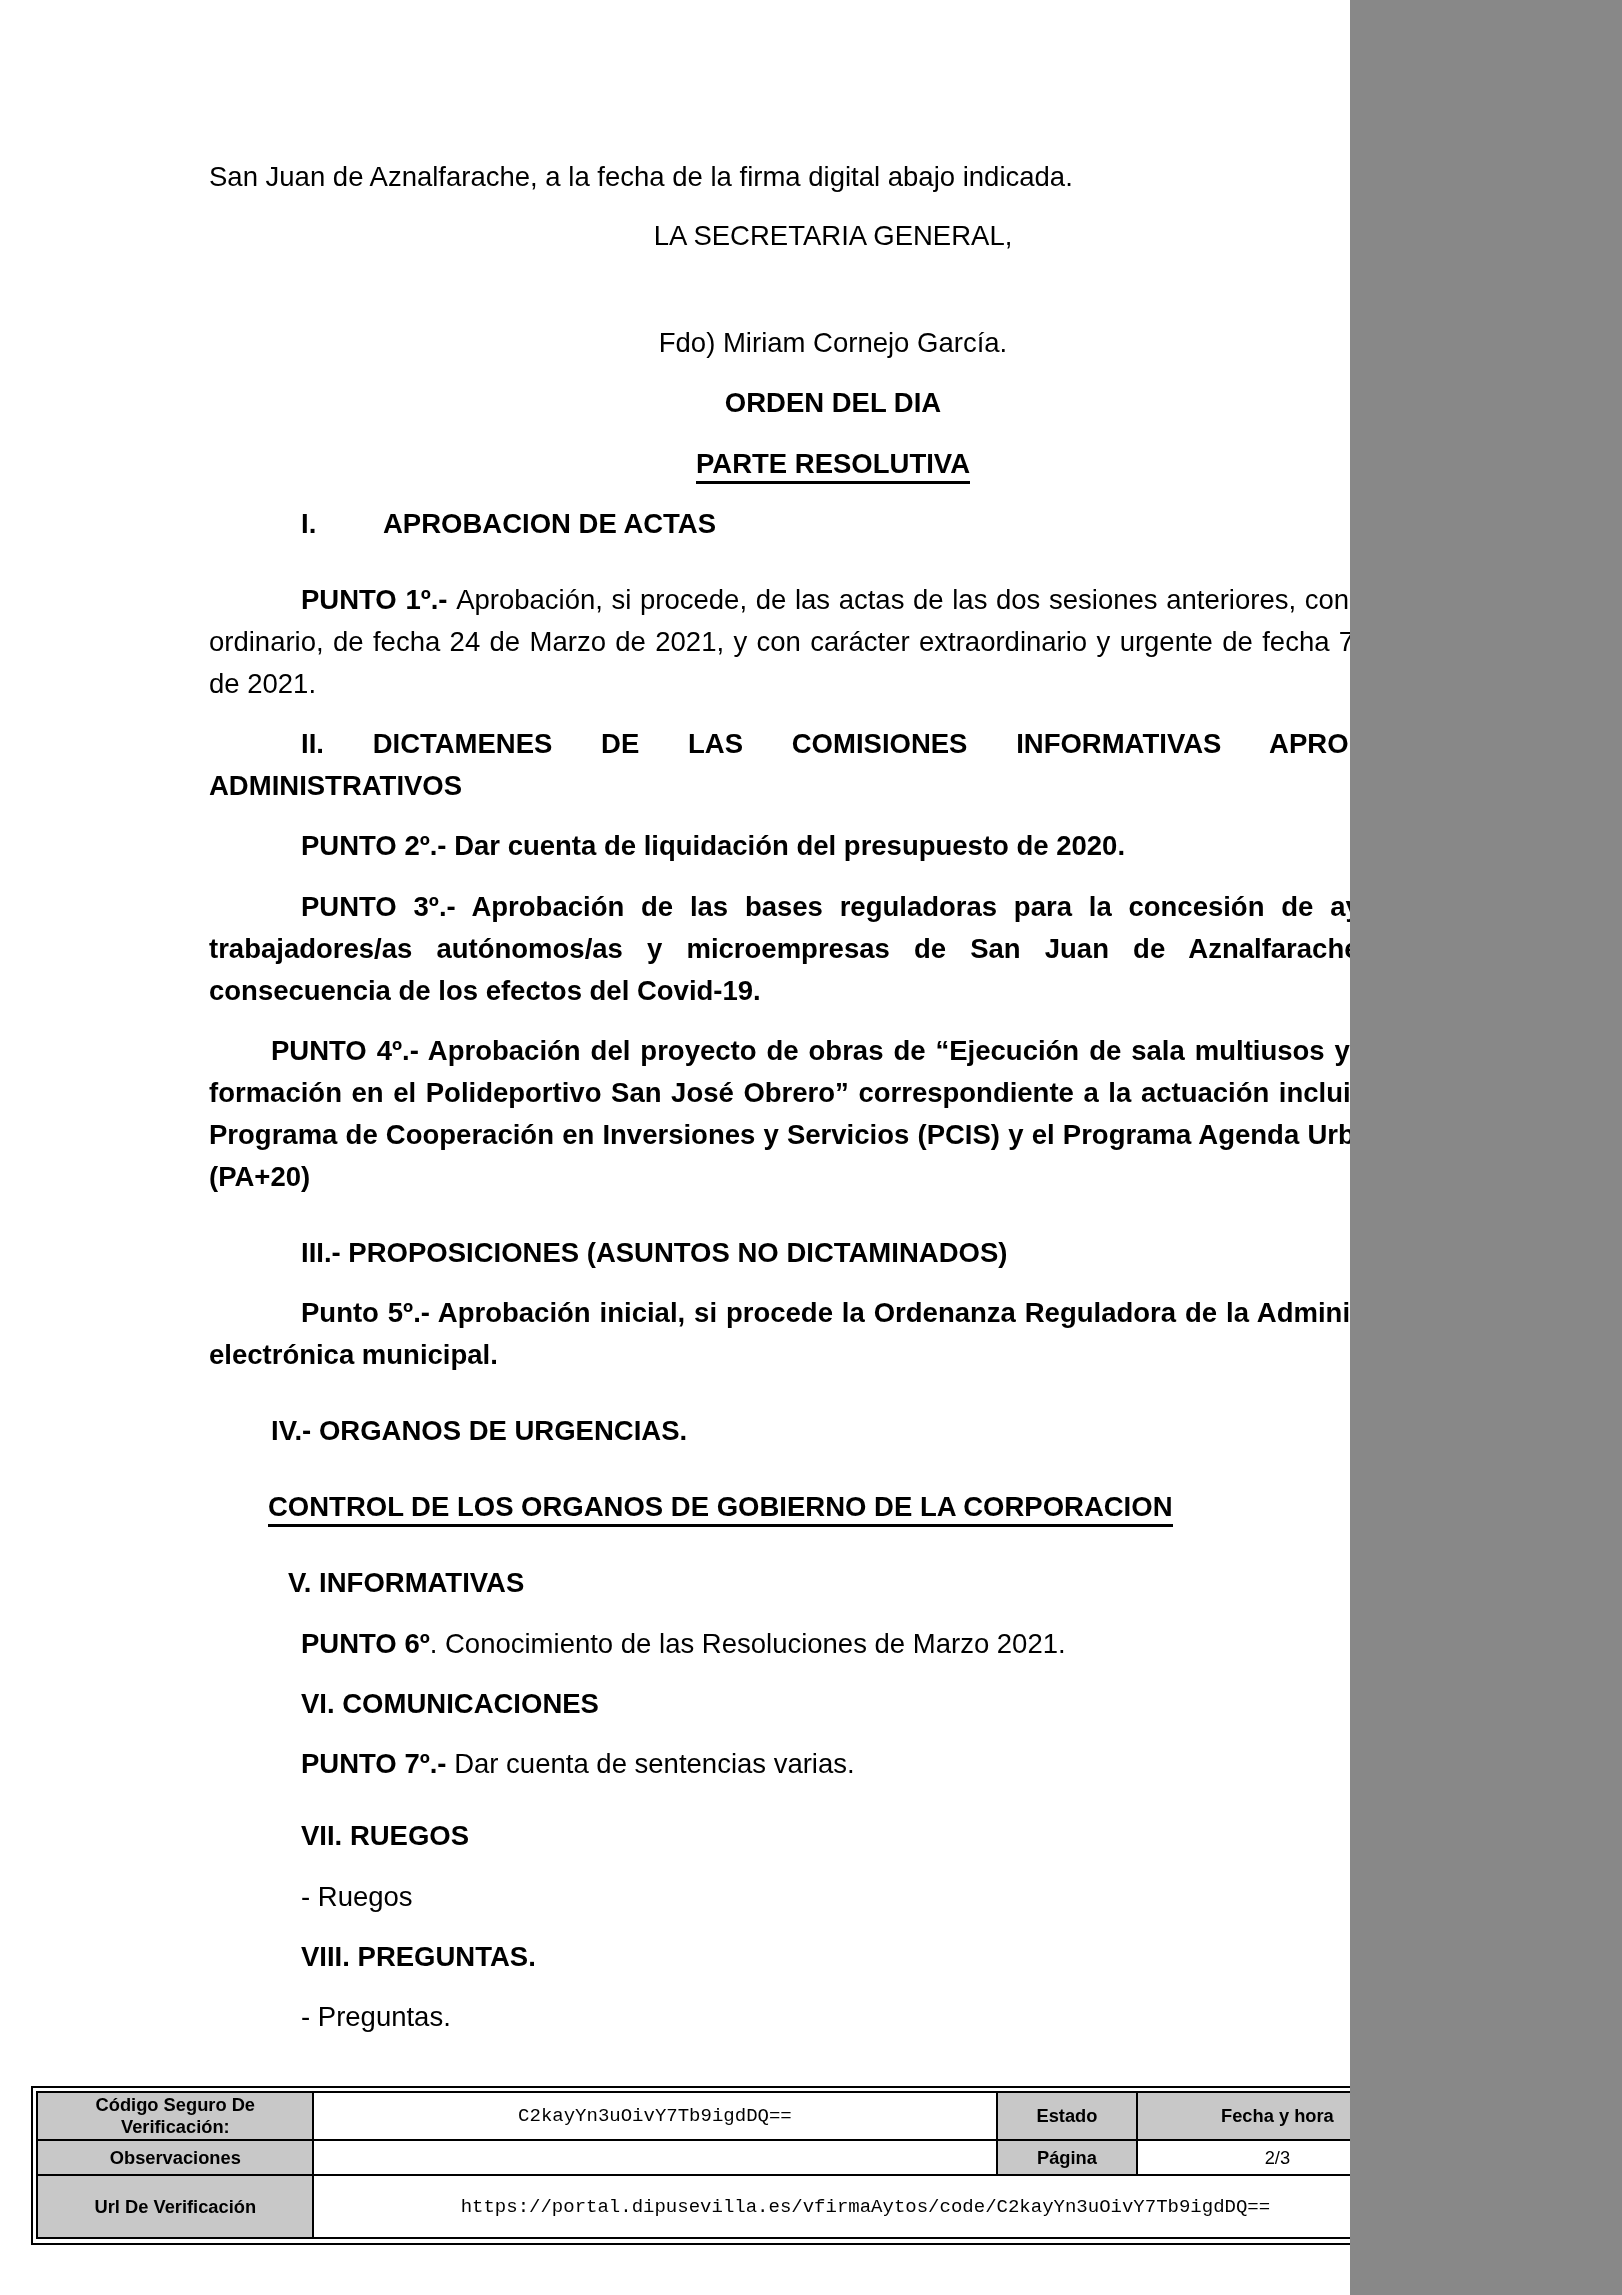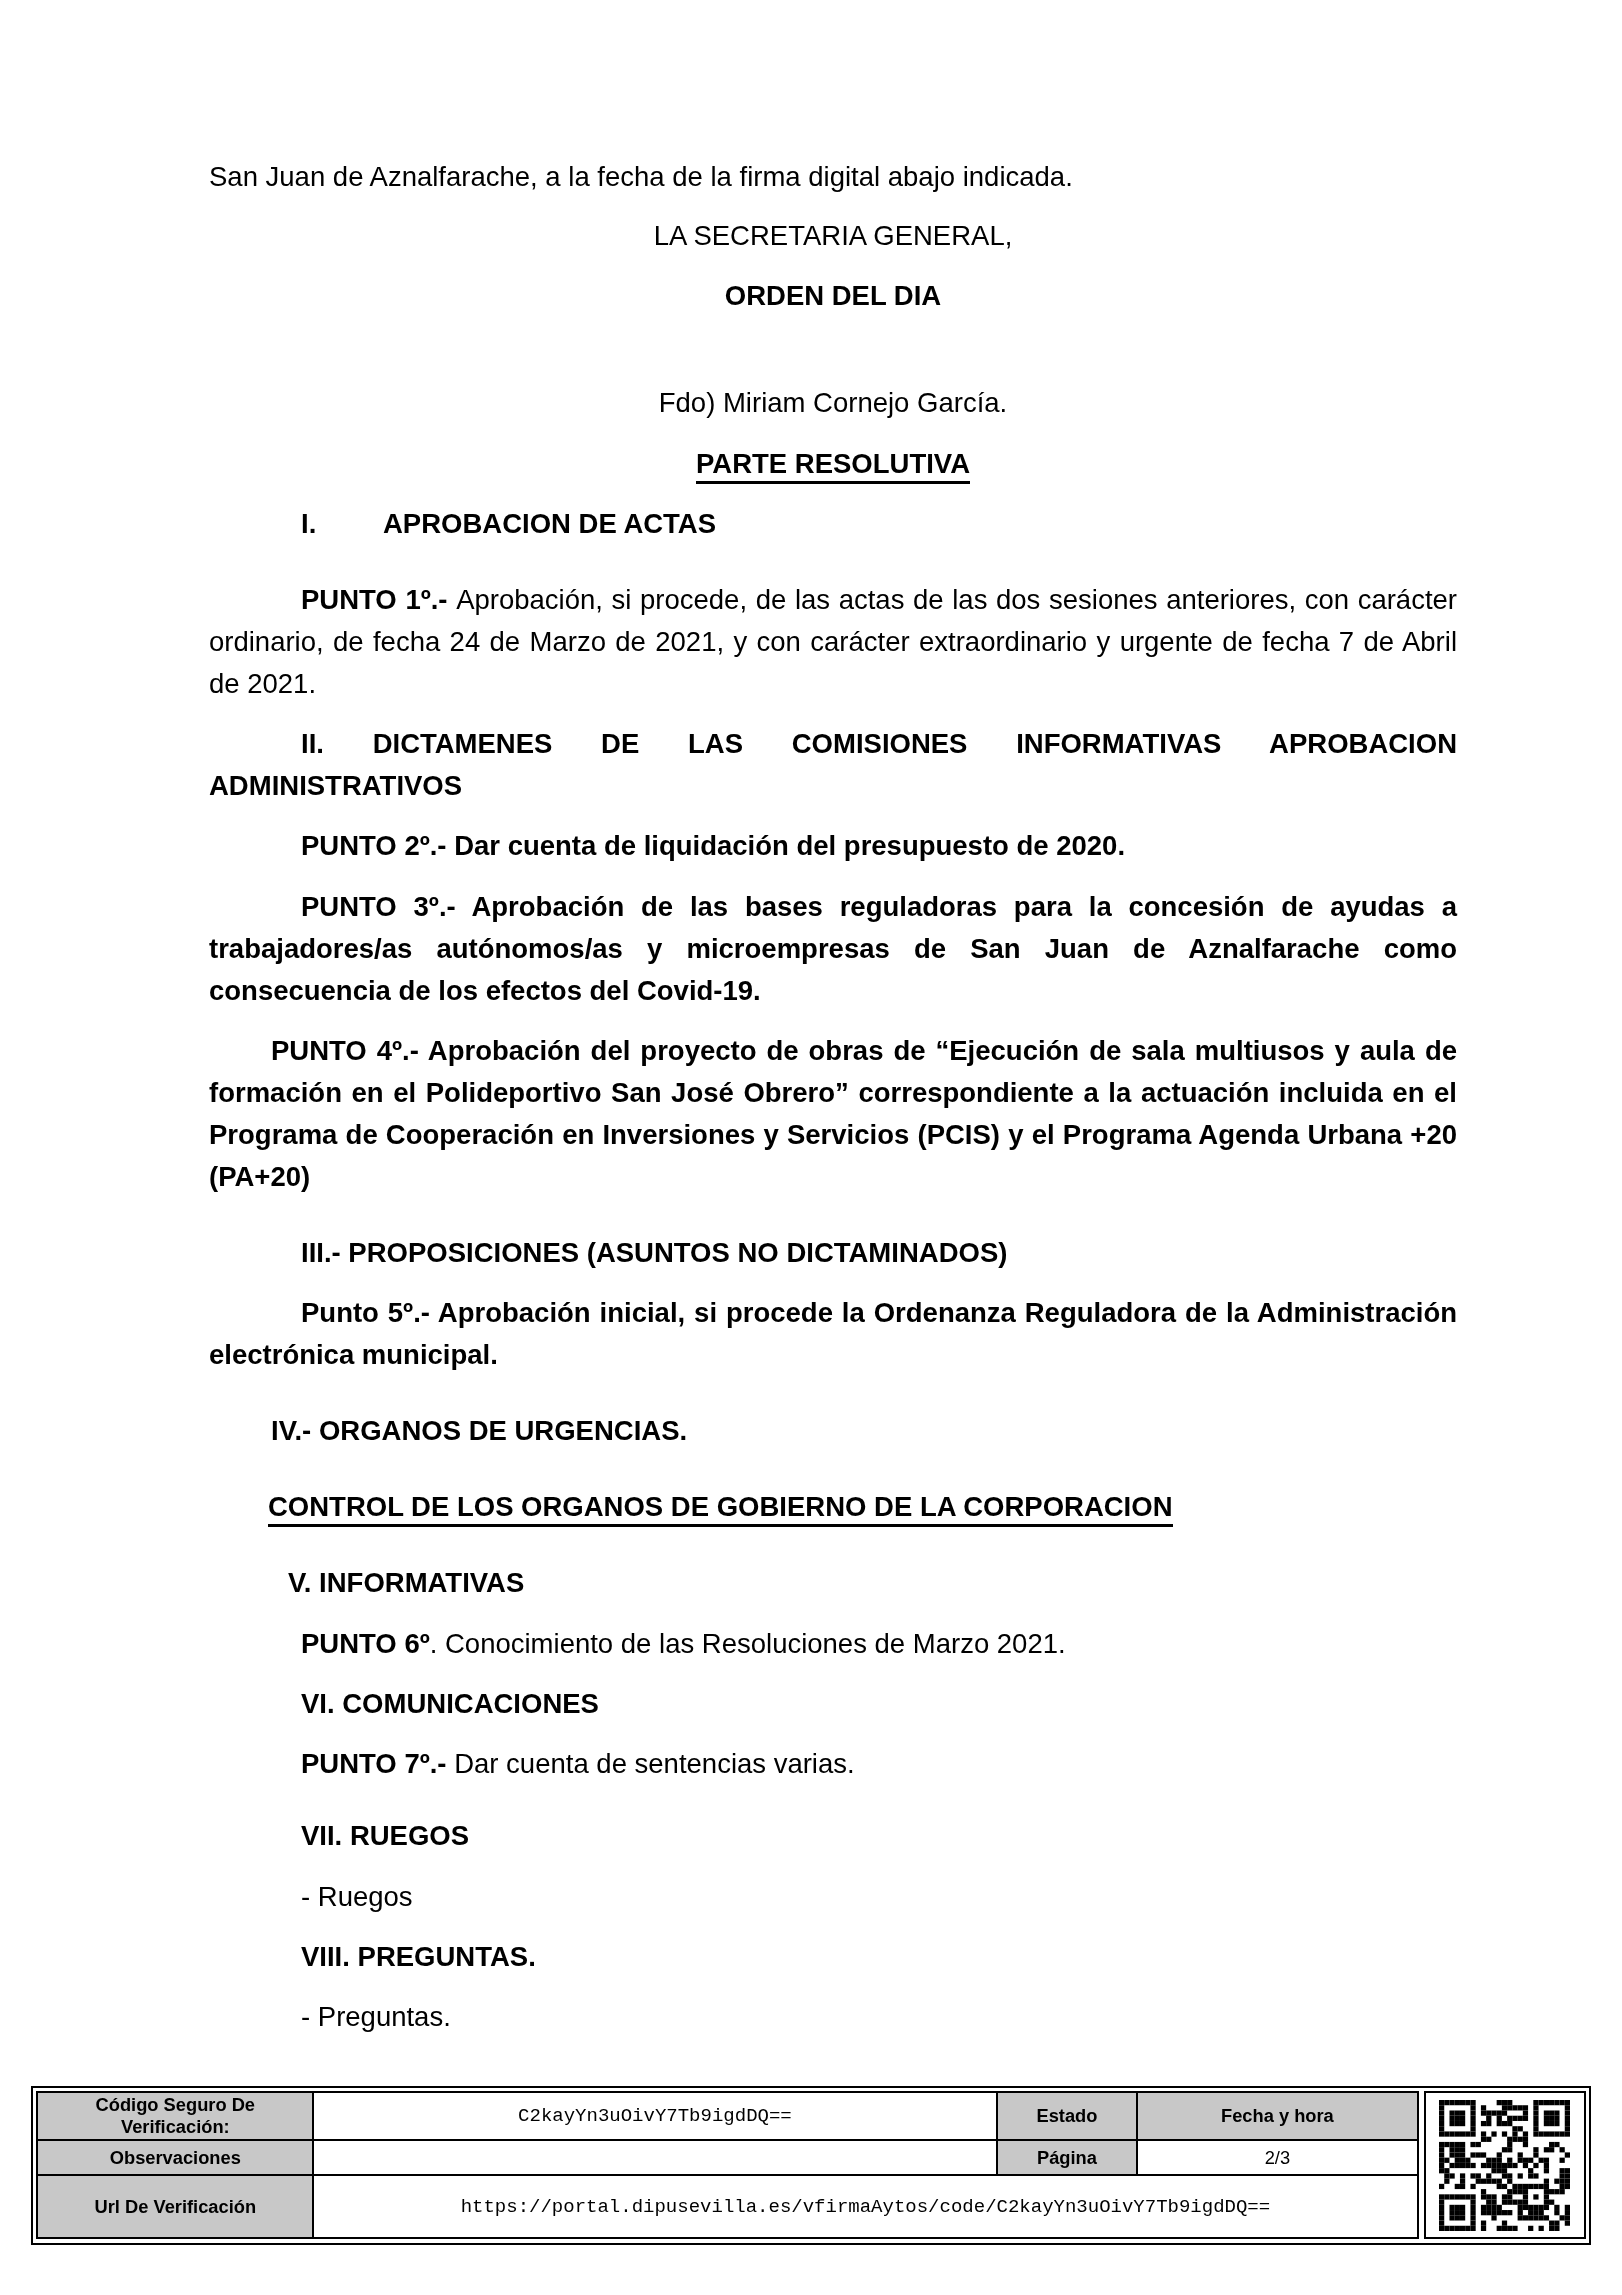--- a/index.html
+++ b/index.html
@@ -1,16 +1,16 @@
 <!DOCTYPE html>
 <html style="font-size:10.5px"><head>
 <meta charset="utf-8">
 <style>
   html,body{margin:0;padding:0;background:#888;}
-  .page{width:1622px;height:2295px;position:relative;background:#ffffff;
+  .page{width:1350px;height:2295px;position:relative;background:#ffffff;
         font-family:"Liberation Sans","DejaVu Sans",sans-serif;color:#000;overflow:hidden;}
   .content{position:absolute;left:209px;top:156px;width:1248px;font-size:27.5px;line-height:42px;}
   p{margin:0;}
   .center{text-align:center;}
   .bold{font-weight:bold;}
   .para{text-align:justify;}
   .ind140{text-indent:92px;}
   .ind120{text-indent:79px;}
   .ind95{text-indent:62px;}
   .ind90{text-indent:59px;}
@@ -38,22 +38,22 @@
   .qr rect{fill:#000;}
 </style>
 </head>
 <body>
 
 <div class="page">
 
   <div class="content">
     <p class="line">San Juan de Aznalfarache, a la fecha de la firma digital abajo indicada.</p>
     <p class="center sp-sec">LA SECRETARIA GENERAL,</p>
+    <p class="center sp-fdo">Fdo) Miriam Cornejo García.</p>
     <p class="center bold sp-std">ORDEN DEL DIA</p>
-    <p class="center sp-fdo">Fdo) Miriam Cornejo García.</p>
     <p class="center sp-std"><span class="bold u4">PARTE RESOLUTIVA</span></p>
 
     <p class="bold sp-std ipad"><span class="num">I.</span><span>APROBACION DE ACTAS</span></p>
 
     <p class="para ind140 sp-lg"><span class="bold">PUNTO 1º.- </span><span>Aprobación, si procede, de las actas de las dos sesiones anteriores, con carácter ordinario, de fecha 24 de Marzo de 2021, y con carácter extraordinario y urgente de fecha 7 de Abril de 2021.</span></p>
 
     <p class="para bold ind140 sp-std">II. DICTAMENES DE LAS COMISIONES INFORMATIVAS APROBACION ADMINISTRATIVOS</p>
 
     <p class="para bold ind140 sp-std">PUNTO 2º.- Dar cuenta de liquidación del presupuesto de 2020.</p>
 

